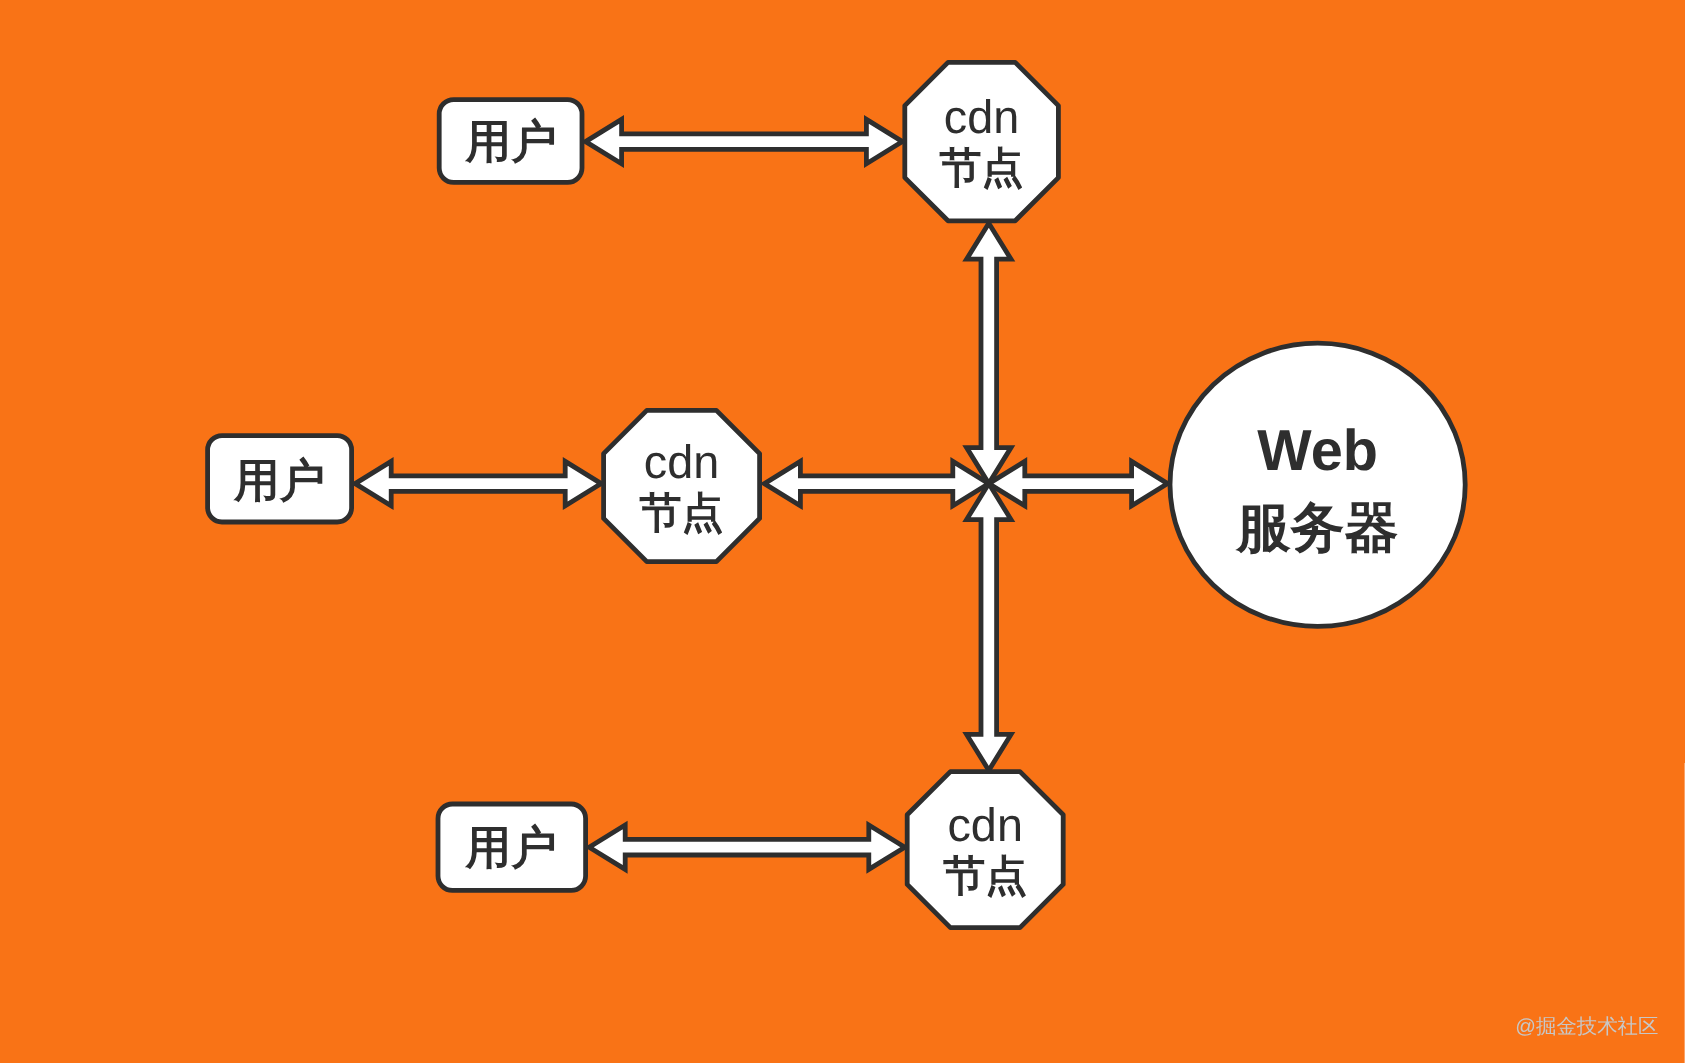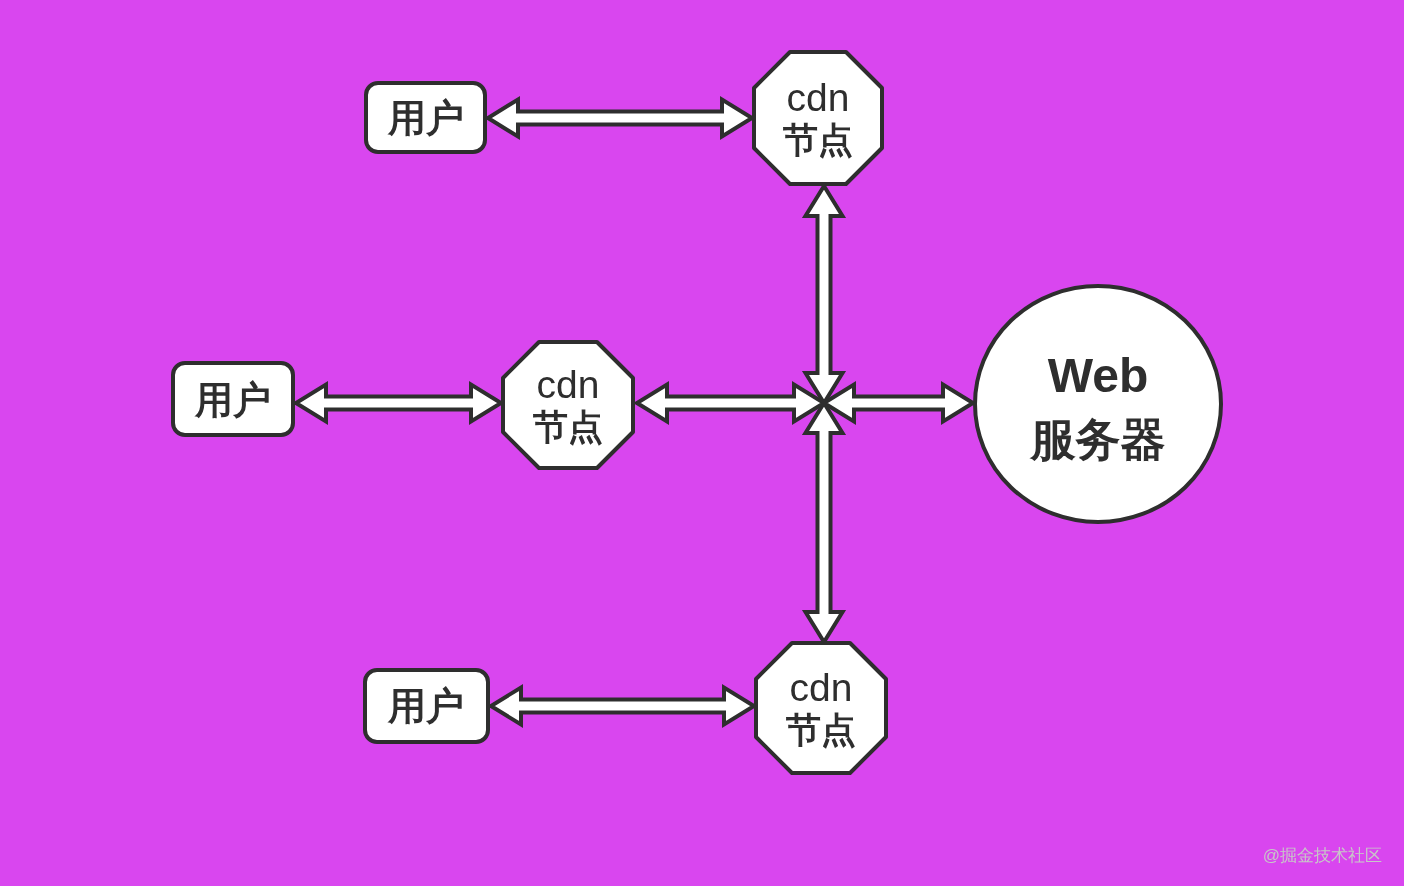--- a/index.html
+++ b/index.html
@@ -4,21 +4,21 @@
 <style>
   html, body {
     margin: 0;
     padding: 0;
     background: #ffffff;
   }
   .canvas {
     position: relative;
     width: 1404px;
     height: 886px;
-    background: #d946ef;
+    background: #f97316;
     font-family: "Liberation Sans", sans-serif;
     overflow: hidden;
   }
   svg { display: block; }
   .node-shape {
     fill: #ffffff;
     stroke: #2e2e2e;
     stroke-width: 4;
     stroke-linejoin: round;
   }

